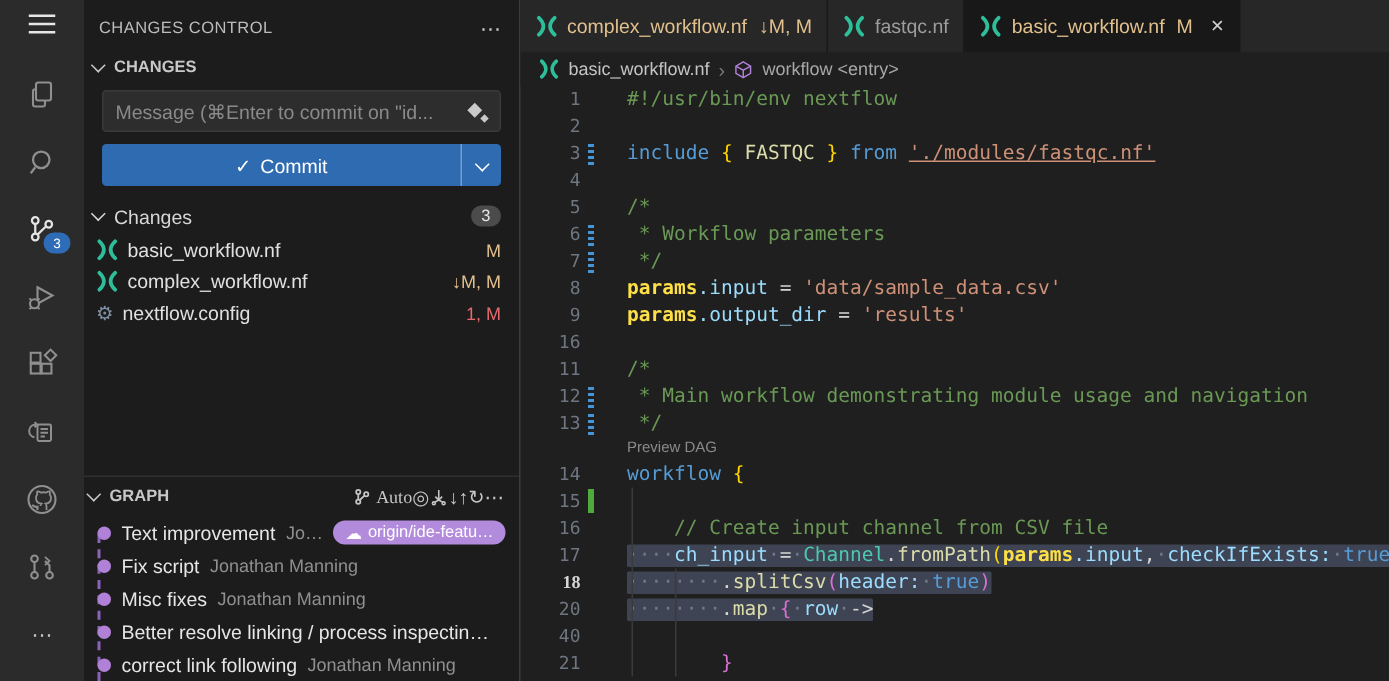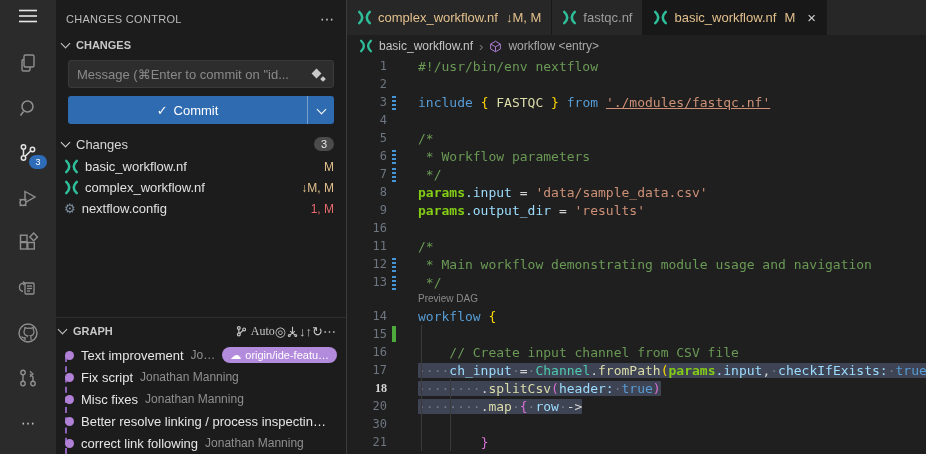--- a/index.html
+++ b/index.html
@@ -80,21 +80,21 @@
   .lmark{width:14px;height:18px;flex:none;position:relative;}
   .lmark.mod::after{content:"";position:absolute;left:5px;top:1px;bottom:1px;width:4px;
       background:repeating-linear-gradient(0deg,#4596d8 0 2px,transparent 2px 4px);}
   .lmark.add::after{content:"";position:absolute;left:5px;top:1px;bottom:1px;width:4px;background:#4faa3d;}
   .lcode{white-space:pre;padding-left:17px;}
   .selbg{background:#3e4453;border-radius:1px;}
   .codelens{height:16px;line-height:16px;font-family:"Liberation Sans",sans-serif;font-size:10px;color:#8a8a8a;padding-left:71px;cursor:pointer;}
   .guide{position:absolute;width:1px;background:#3a3a3a;}
   .tk-cmt{color:#6a9955;} .tk-kw{color:#569cd6;} .tk-str{color:#ce9178;}
   .tk-lnk{color:#ce9178;text-decoration:underline;} .tk-fn{color:#dcdcaa;}
-  .tk-var{color:#9cdcfe;} .tk-vb{color:#84cc16;font-weight:bold;} .tk-cls{color:#4ec9b0;}
+  .tk-var{color:#9cdcfe;} .tk-vb{color:#fde047;font-weight:bold;} .tk-cls{color:#4ec9b0;}
   .tk-b1{color:#ffd700;} .tk-b2{color:#da70d6;} .tk-b3{color:#179fff;}
   .tk-ctl{color:#c586c0;} .tk-pln{color:#d4d4d4;} .tk-ws{color:#70788a;}
   .nficon{flex:none;display:block;}
 </style>
 </head>
 <body>
 
 <div class="activitybar">
   <div class="ab-item menu">
     <svg width="18" height="14" viewBox="0 0 18 14">
@@ -433,21 +433,21 @@
           <span class="lnum">18</span>
           <span class="lmark"></span>
           <span class="lcode"><span class="selbg"><span class="tk-ws">········</span><span class="tk-pln">.</span><span class="tk-fn">splitCsv</span><span class="tk-b2">(</span><span class="tk-var">header:</span><span class="tk-ws">·</span><span class="tk-kw">true</span><span class="tk-b2">)</span></span></span>
         </div>
         <div class="cline">
           <span class="lnum">20</span>
           <span class="lmark"></span>
           <span class="lcode"><span class="selbg"><span class="tk-ws">········</span><span class="tk-pln">.</span><span class="tk-fn">map</span><span class="tk-ws">·</span><span class="tk-b2">{</span><span class="tk-ws">·</span><span class="tk-var">row</span><span class="tk-ws">·</span><span class="tk-pln">-&gt;</span></span></span>
         </div>
         <div class="cline">
-          <span class="lnum">30</span>
+          <span class="lnum">40</span>
           <span class="lmark"></span>
         </div>
         <div class="cline">
           <span class="lnum">21</span>
           <span class="lmark"></span>
           <span class="lcode"><span class="tk-pln">        </span><span class="tk-b2">}</span></span>
         </div>
         <div class="cline">
           <span class="lnum">22</span>
           <span class="lmark"></span>

